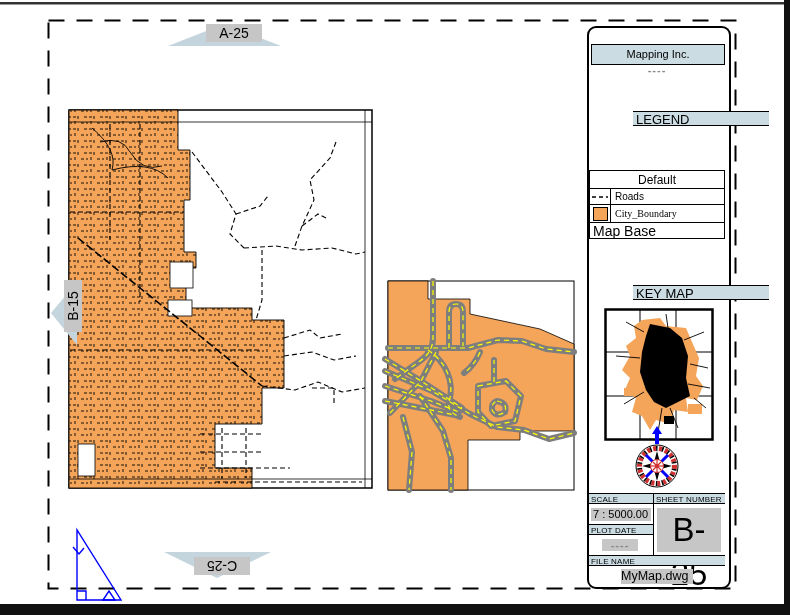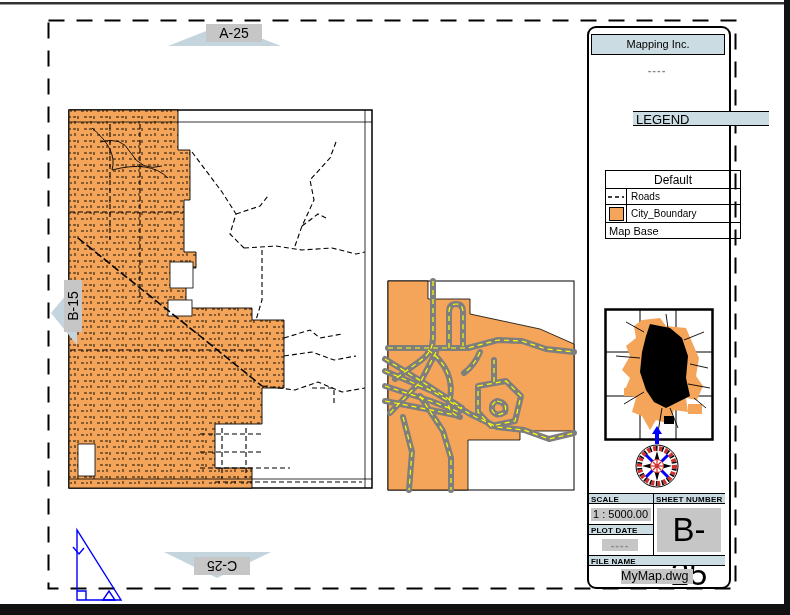--- a/index.html
+++ b/index.html
@@ -9,33 +9,33 @@
   .abs{position:absolute;}
   
   .navlabel{position:absolute;background:var(--label_gray_bg);text-align:center;
             font-size:14px;line-height:18px;height:18px;z-index:5;padding:0 3px;}
   
   #tblock{position:absolute;left:587px;top:26px;width:140px;height:559px;
           border:2px solid #000;border-radius:9px;background:#fff;z-index:4;box-sizing:content-box;}
   #tblock .bar{position:absolute;left:0;width:136px;background:var(--header_blue);
                border-top:1px solid #000;border-bottom:1px solid #000;
                font-size:12px;line-height:15px;height:15px;padding-left:3px;box-sizing:border-box;margin-left:44px;}
-  #tblock .hdr-sm{position:absolute;background:var(--header_blue);font-size:8px;font-weight:bold;
+  #tblock .hdr-sm{position:absolute;background:var(--header_blue);font-size:8px;font-weight:normal;
                   line-height:11px;height:11px;border-top:1px solid #000;border-bottom:1px solid #000;
                   padding-left:2px;box-sizing:border-box;letter-spacing:.2px;}
   .silver{background:var(--label_gray_bg);}
   .gray-dashes{color:#8a8a8a;font-weight:bold;letter-spacing:1px;}
   
-  #legendtable{position:absolute;left:16px;top:142px;width:136px;border:1.5px solid #000;box-sizing:border-box;}
+  #legendtable{position:absolute;left:0;top:142px;width:136px;border:1.5px solid #000;box-sizing:border-box;}
   #legendtable .lrow{display:flex;align-items:center;border-top:1.5px solid #000;height:15px;font-size:10px;}
   #legendtable .lrow:first-child{border-top:none;}
   #legendtable .sym{width:21px;height:100%;border-right:1.5px solid #000;display:flex;
                     align-items:center;justify-content:center;flex:none;box-sizing:border-box;}
   #legendtable .deft{justify-content:center;font-size:12px;height:17px;}
-  #legendtable .base{font-size:11px;padding-left:3px;height:15px;align-items:center;}
+  #legendtable .base{font-size:14px;padding-left:3px;height:15px;align-items:center;}
   .swatch{width:13px;height:12px;border:1px solid #000;background:var(--city_boundary_orange);}
 </style>
 </head>
 <body>
 
 <div id="page">
 
   <svg class="abs" style="left:0;top:0;z-index:1" width="790" height="615" viewBox="0 0 790 615">
     <defs>
       <pattern id="streets" width="16" height="12" patternUnits="userSpaceOnUse">
@@ -139,50 +139,51 @@
       <path d="M103,600 L109,591 L115,600 Z"></path>
     </g>
   </svg>
 
   <div class="navlabel" style="left:198px;top:24px;width:50px;margin-left:8px;">A-25</div>
   <div class="navlabel" style="left:47px;top:297px;width:46px;transform:rotate(-90deg);">B-15</div>
   <div class="navlabel" style="left:194px;top:557px;width:50px;transform:rotate(180deg);">C-25</div>
 
   <div id="tblock">
 
-    <div class="abs" style="left:2px;top:6px;width:132px;height:19px;border:1px solid #000;
+    <div class="abs" style="left:2px;top:16px;width:132px;height:19px;border:1px solid #000;
          background:var(--header_blue);text-align:center;font-size:11px;line-height:19px;">Mapping Inc.</div>
 
     <div class="abs gray-dashes" style="left:0;top:36px;width:136px;text-align:center;font-size:11px;">----</div>
 
     <div class="bar" style="top:83px;font-size:13px;">LEGEND</div>
 
     <div id="legendtable">
       <div class="lrow deft">
         <span>Default</span>
       </div>
       <div class="lrow">
         <span class="sym">
           <svg width="18" height="8" viewBox="0 0 18 8">
             <line x1="1" y1="4" x2="17" y2="4" stroke="#000" stroke-width="1.4" stroke-dasharray="4 3"></line>
           </svg>
         </span>
         <span style="padding-left:4px;">Roads</span>
       </div>
-      <div class="lrow" style="height:17px;">
+      <div class="lrow" style="height:17px;font-family:Liberation Serif, serif;">
         <span class="sym">
           <span class="swatch"></span>
         </span>
         <span style="padding-left:4px;">City_Boundary</span>
       </div>
       <div class="lrow base">
         <span>Map Base</span>
       </div>
     </div>
 
+    <div class="bar" style="top:257px;font-size:13px;">KEY MAP</div>
 
     <svg class="abs" style="left:15px;top:280px;" width="110" height="134" viewBox="0 0 110 134">
       <rect x="1.5" y="1.5" width="107" height="130" fill="#fff" stroke="#000" stroke-width="2.5"></rect>
       <g stroke="#000" stroke-width="1">
         <line x1="36" y1="2" x2="36" y2="131"></line>
           <line x1="72" y1="2" x2="72" y2="131"></line>
         <line x1="2" y1="44" x2="108" y2="44"></line>
           <line x1="2" y1="88" x2="108" y2="88"></line>
       </g>
       <polygon points="38,12 56,10 62,18 82,20 88,34 95,50 92,68 99,78 93,92 82,90 84,104 70,102 66,116 52,112 46,122 38,108 28,104 32,90 20,84 26,70 18,62 26,48 22,38 32,30 30,18" style="fill:var(--city_boundary_orange)"></polygon>
@@ -229,21 +230,21 @@
           <line x1="22" y1="46" x2="30" y2="38"></line>
       </g>
       <circle cx="26" cy="42" r="2" style="fill:var(--compass_red)"></circle>
     </svg>
 
     <div class="hdr-sm" style="left:0;top:465px;width:64px;border-top:1.5px solid #000;">SCALE</div>
     <div class="hdr-sm" style="left:64px;top:465px;width:72px;border-top:1.5px solid #000;border-left:1.5px solid #000;">SHEET NUMBER</div>
     <div class="abs" style="left:64px;top:476px;height:51px;border-left:1.5px solid #000;"></div>
 
     <div class="abs silver" style="left:2px;top:480px;width:58px;height:13px;font-size:11px;
-         line-height:13px;padding-left:2px;">1 : 5000.00</div>
+         line-height:13px;padding-left:2px;">7 : 5000.00</div>
 
     <div class="hdr-sm" style="left:0;top:496px;width:64px;">PLOT DATE</div>
     <div class="abs silver gray-dashes" style="left:13px;top:511px;width:36px;height:12px;font-size:11px;
          line-height:12px;text-align:center;">----</div>
 
     <div class="abs silver" style="left:68px;top:480px;width:64px;height:44px;font-size:33px;
          line-height:44px;text-align:center;">B-25</div>
 
     <div class="hdr-sm" style="left:0;top:527px;width:136px;">FILE NAME</div>
     <div class="abs silver" style="left:32px;top:541px;width:72px;height:15px;font-size:12.5px;

